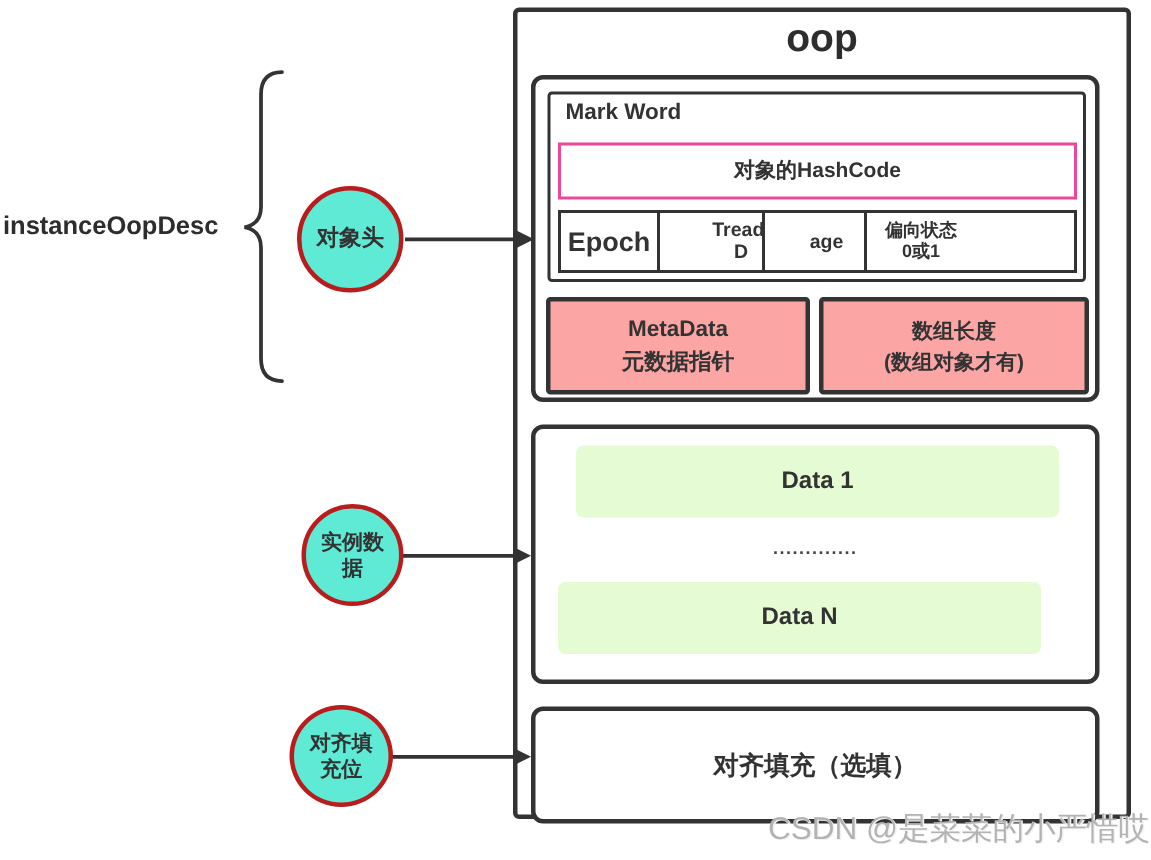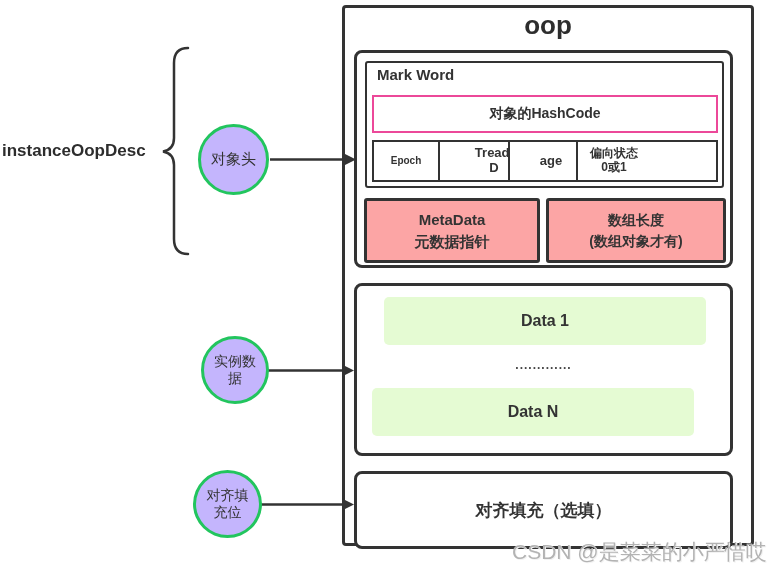--- a/index.html
+++ b/index.html
@@ -72,21 +72,21 @@
     align-items: center;
     justify-content: center;
     text-align: center;
     font-weight: bold;
     white-space: pre-line;
     overflow: hidden;
     border-right: 2px solid #333333;
     line-height: 1.15;
   }
   .cell:last-child { border-right: none; }
-  .cell-epoch  { width: 66px; font-size: 10px; }
+  .cell-epoch  { width: 66px; font-size: 18px; }
   .cell-tread  { width: 70px; font-size: 13px; padding-left: 40px; }
   .cell-age    { width: 52px; font-size: 13px; margin-left: 16px; }
   .cell-bias   { width: 72px; font-size: 12px; }
   .cell-lock   { width: 82px; font-size: 11px; }
 
   .cyan-box {
     background: #fca5a5;
     border: 3px solid #333333;
     border-radius: 3px;
     font-weight: bold;
@@ -130,24 +130,24 @@
   }
 
   
   .side-label {
     left: 2px; top: 141px; width: 152px;
     font-size: 17px;
     font-weight: bold;
     color: #2d2d2d;
   }
   .circle {
-    background: #c4b5fd;
-    border: 3px solid #22c55e;
+    background: #5eead4;
+    border: 3px solid #b91c1c;
     border-radius: 50%;
-    font-weight: normal;
+    font-weight: bold;
     line-height: 1.25;
     white-space: pre-line;
     z-index: 3;
   }
   .circle-1 { left: 198px; top: 124px; width: 71px; height: 71px; font-size: 15px; }
   .circle-2 { left: 201px; top: 336px; width: 68px; height: 68px; font-size: 14px; }
   .circle-3 { left: 193px; top: 470px; width: 69px; height: 68px; font-size: 14px; }
 
   .overlay {
     position: absolute;

